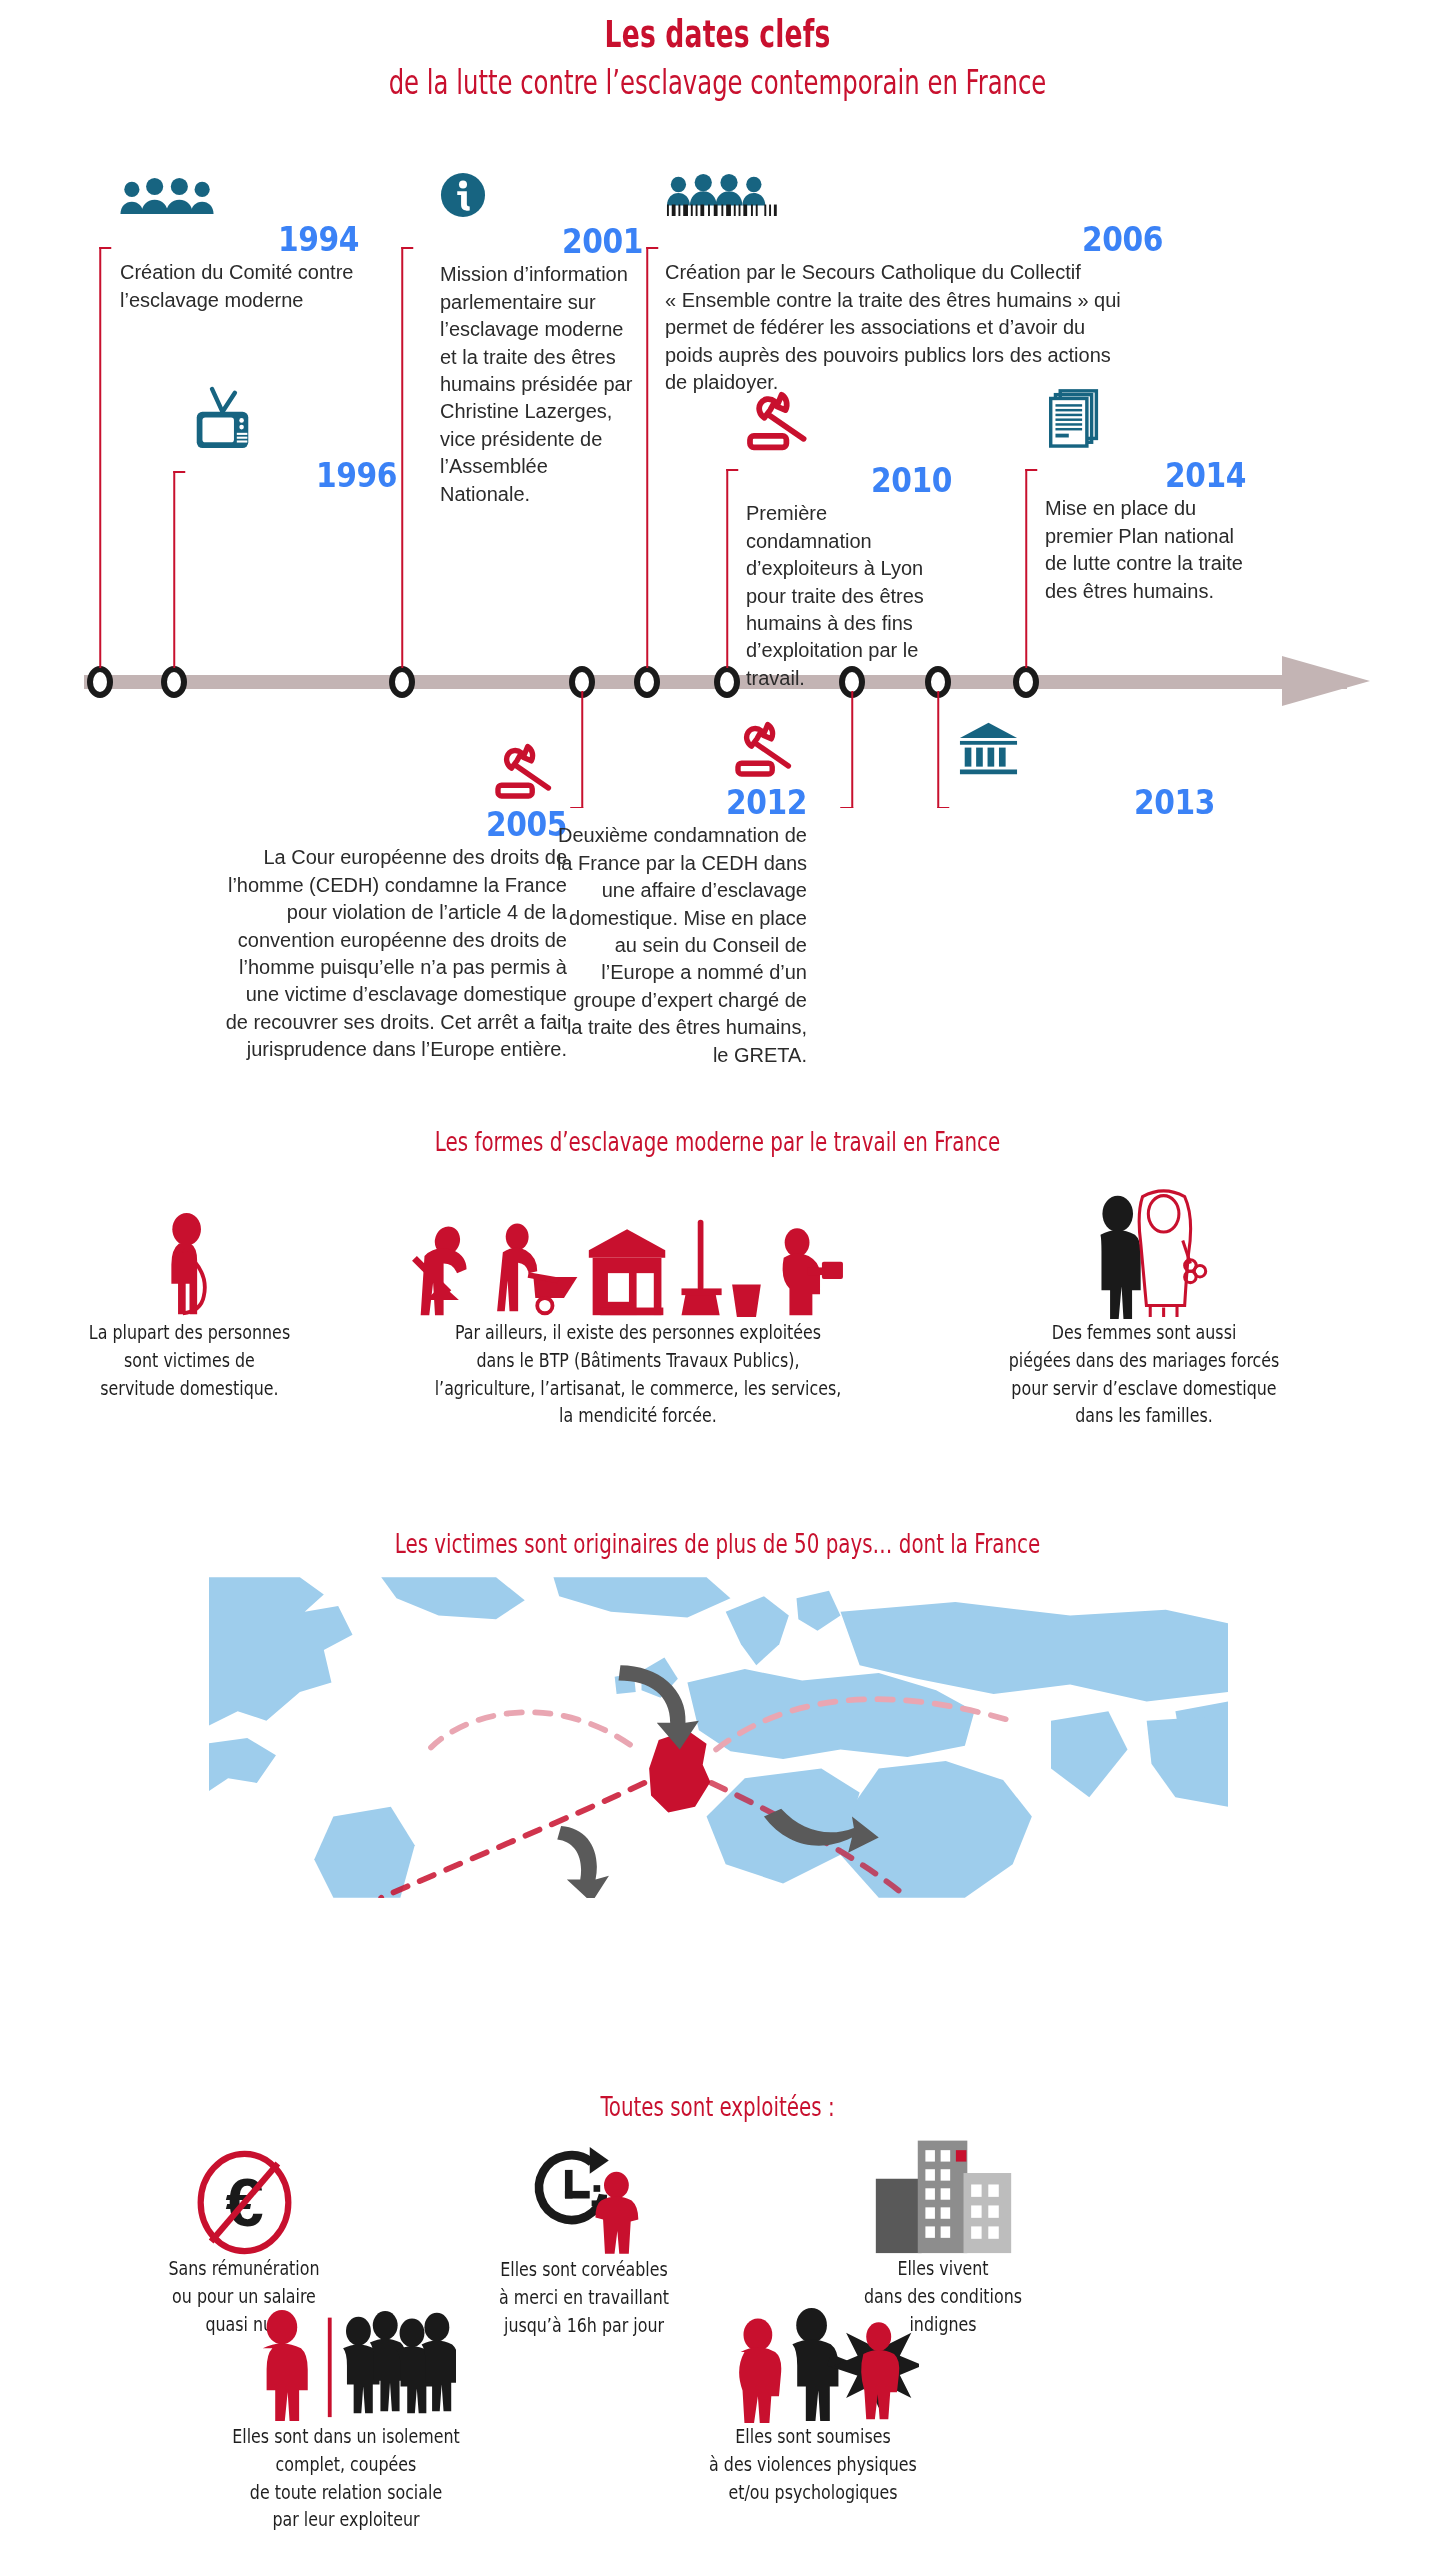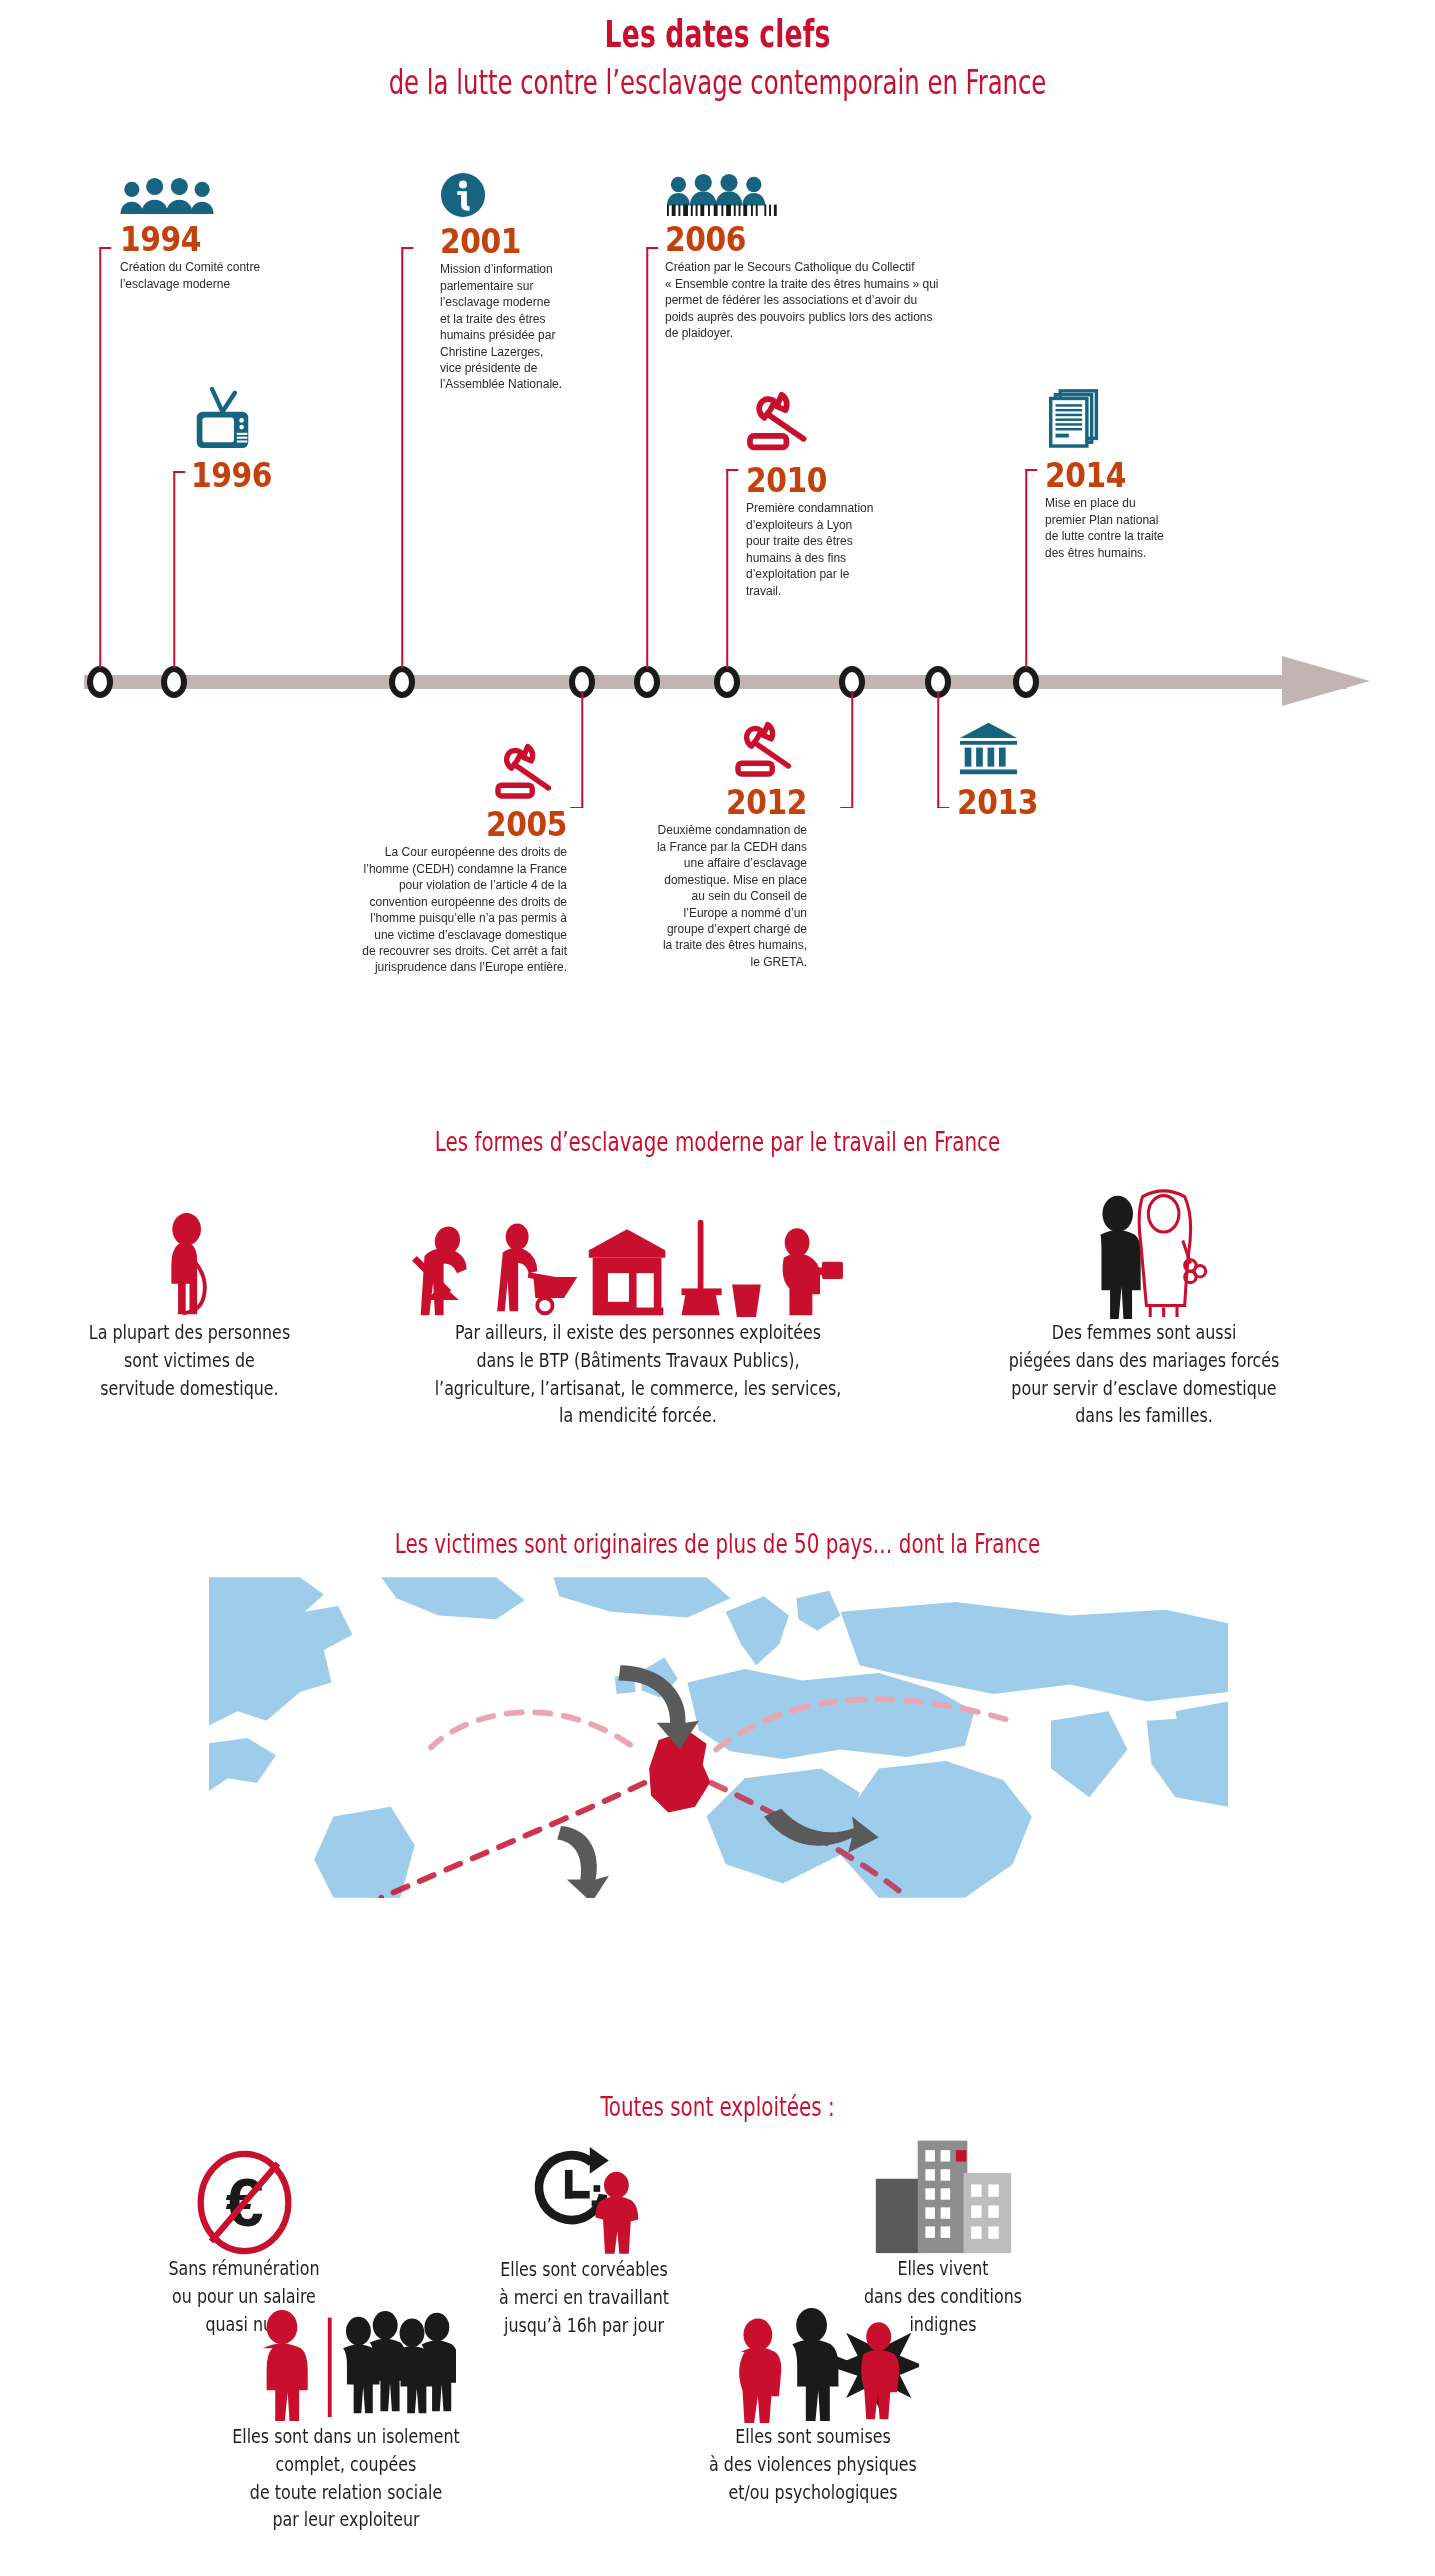--- a/index.html
+++ b/index.html
@@ -51,26 +51,27 @@
   }
   .conn.up.elbow::before { top: 0; }
   .conn.down.elbow::before { bottom: 0; }
   .conn.down.elbow-r::before {
     content: ""; position: absolute; right: 0; bottom: 0; width: 12.4px; height: 1.5px; background: #c8102e;
   }
 
   .ev { position: absolute; }
   .ev .year {
     font-family: "DejaVu Sans Condensed", "Liberation Sans Narrow", "Liberation Sans", sans-serif;
-    font-weight: 700; color: #c2410c; font-size: 33px; line-height: 1.05;
+    font-weight: 700; color: #3b82f6; font-size: 33px; line-height: 1.05;
     letter-spacing: -0.4px;
+    text-align: right;
   }
   .ev .body {
     font-family: "Liberation Sans", sans-serif; font-weight: 400;
-    color: #2b2b2b; font-size: 12px; line-height: 1.37; margin-top: 1.9px;
+    color: #2b2b2b; font-size: 20px; line-height: 1.37; margin-top: 1.9px;
     white-space: pre-line;
   }
   .ev.align-right { text-align: right; }
   .ev .icon { margin-bottom: 2.9px; }
 
   
   .sec-head {
     position: absolute; width: 1435px; left: 0; text-align: center;
     font-family: "DejaVu Sans Condensed", "Liberation Sans Narrow", "Liberation Sans", sans-serif;
     font-size: 26px; color: #c8102e; font-weight: 400;

